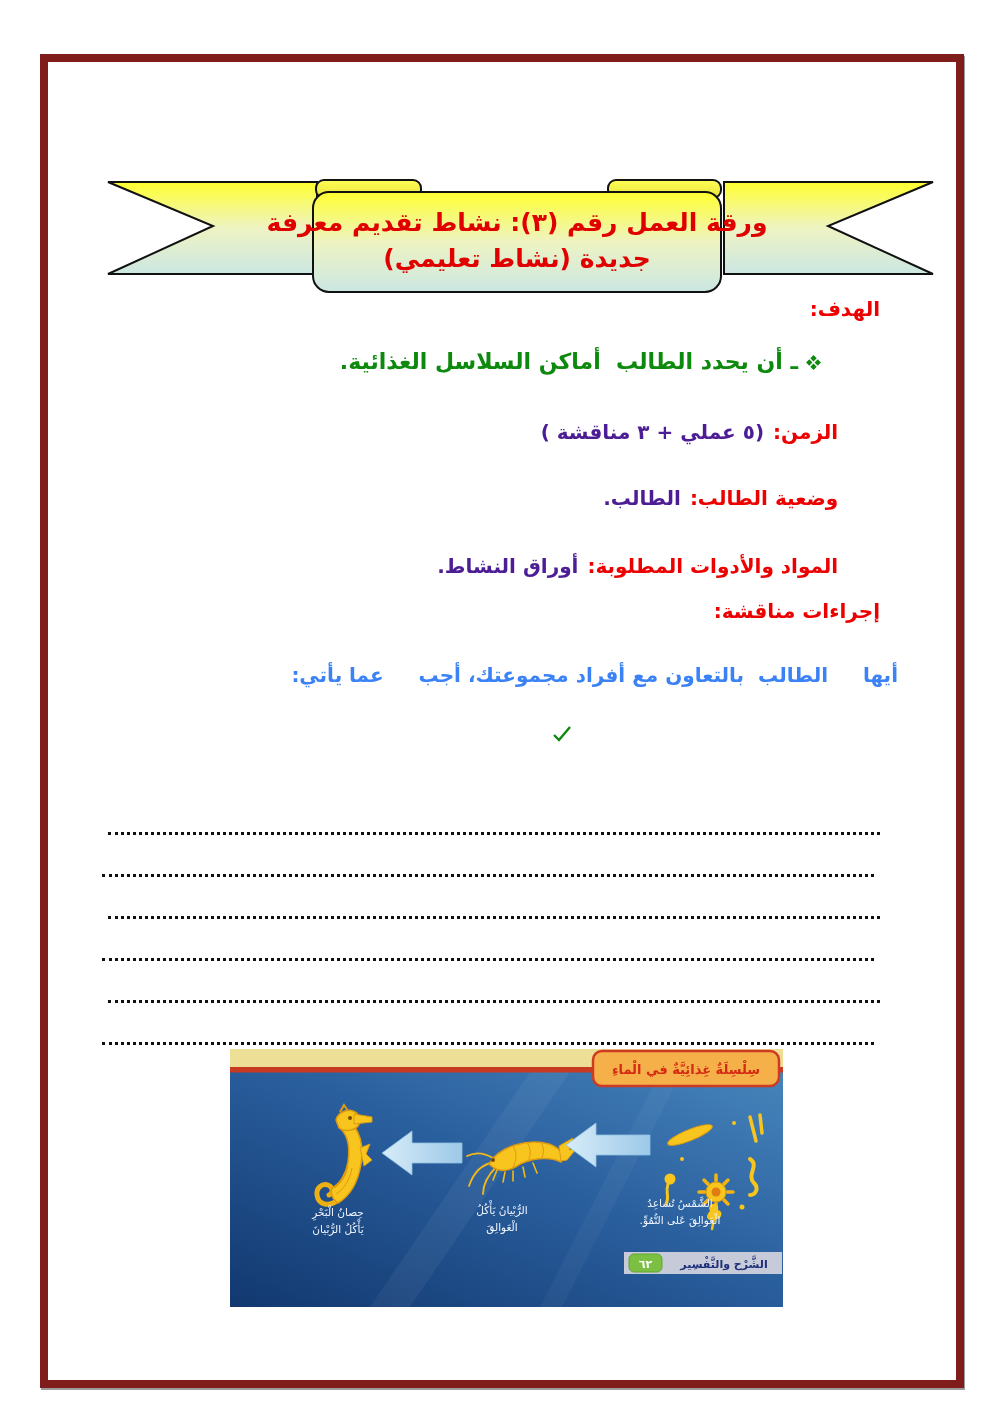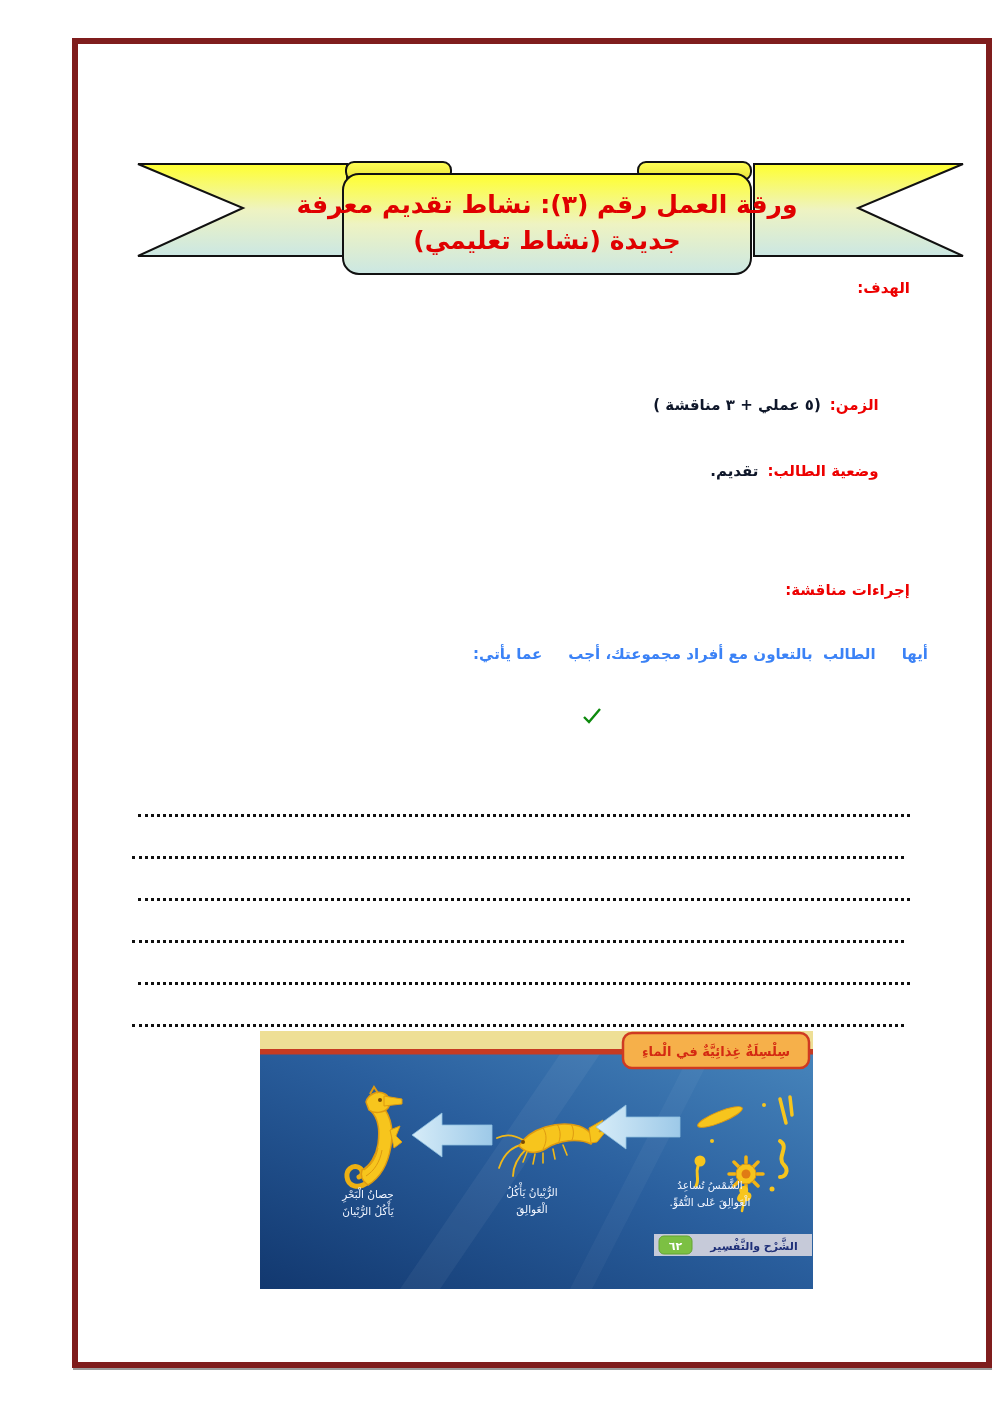--- a/index.html
+++ b/index.html
@@ -1,25 +1,25 @@
 <!DOCTYPE html>
 <html lang="ar" dir="rtl"><head>
 <meta charset="utf-8">
 <style>
   html,body{margin:0;padding:0;background:#ffffff;}
   .page{position:relative;width:992px;height:1403px;background:#fff;
         font-family:"DejaVu Sans",sans-serif;overflow:hidden;}
-  .frame{position:absolute;left:40px;top:38px;width:908px;height:1318px;
-         border:6px solid #7f1d1d;box-shadow:1px 2px 0 #9c9c9c;background:#fff;margin-left:32px;}
+  .frame{position:absolute;left:40px;top:54px;width:908px;height:1318px;
+         border:8px solid #7f1d1d;box-shadow:1px 2px 0 #9c9c9c;background:#fff;}
   .tline{position:absolute;direction:rtl;white-space:pre;font-weight:700;line-height:1.15;}
   .red{color:#ed0000}
   .green{color:#0d8a0d}
   .blue{color:#3b82f6}
-  .black{color:#0f172a}
-  .fs21{font-size:15px}
+  .black{color:#4c1d95}
+  .fs21{font-size:20px}
   .fs22{font-size:22px}
   .bullet-icon{display:inline-block;vertical-align:-2px;margin-left:7px;}
   .check-icon{display:inline-block;vertical-align:-2px;margin-left:6px;}
   .lbl{margin-left:9px;}
   .answers{position:absolute;left:60px;top:731px;width:772px;}
   .answer-line{height:39px;border-bottom:3px dotted #101010;}
   .answer-line:nth-child(even){transform:translateX(-6px);}
   .figure-wrap{position:absolute;left:182px;top:987px;width:553px;height:258px;}
   svg text{font-family:"DejaVu Sans",sans-serif;}
 </style>
@@ -51,29 +51,37 @@
         <rect x="216" y="3" width="105" height="18" rx="8" fill="url(#curlG)" stroke="#111" stroke-width="2"></rect>
         <rect x="508" y="3" width="113" height="18" rx="8" fill="url(#curlG)" stroke="#111" stroke-width="2"></rect>
       </g>
       <rect x="213" y="15" width="408" height="100" rx="16" fill="url(#bannerG)" stroke="#111" stroke-width="2"></rect>
       <text x="417" y="54" text-anchor="middle" font-size="25" font-weight="bold" fill="#e00000" direction="rtl">ورقة العمل رقم (٣): نشاط تقديم معرفة</text>
       <text x="417" y="90" text-anchor="middle" font-size="25" font-weight="bold" fill="#e00000" direction="rtl">جديدة (نشاط تعليمي)</text>
     </svg>
 
     <div class="tline red fs21" style="top:236px;right:76px">الهدف:</div>
 
+    <div class="tline green fs22" style="top:262px;right:88px">
+      <span class="bullet-icon"><svg width="17" height="17" viewBox="0 0 16 16">
+            <path d="M8,1 L11,4 8,7 5,4 Z M12,5 L15,8 12,11 9,8 Z M8,9 L11,12 8,15 5,12 Z M4,5 L7,8 4,11 1,8 Z" fill="#0d8a0d"></path>
+          </svg></span><span>ـ أن يحدد الطالب  أماكن السلاسل الغذائية.</span>
+    </div>
 
     <div class="tline fs21" style="top:336px;right:76px">
       <span class="red lbl">الزمن:</span><span class="black">(٥ عملي + ٣ مناقشة )</span>
     </div>
 
     <div class="tline fs21" style="top:402px;right:76px">
-      <span class="red lbl">وضعية الطالب:</span><span class="black">تقديم.</span>
+      <span class="red lbl">وضعية الطالب:</span><span class="black">الطالب.</span>
     </div>
 
+    <div class="tline fs21" style="top:470px;right:76px">
+      <span class="red lbl">المواد والأدوات المطلوبة:</span><span class="black">أوراق النشاط.</span>
+    </div>
 
     <div class="tline red fs21" style="top:538px;right:76px">إجراءات مناقشة:</div>
 
     <div class="tline blue fs21" style="top:602px;right:58px">أيها     الطالب  بالتعاون مع أفراد مجموعتك، أجب     عما يأتي:</div>
 
     <div class="tline green fs22" style="top:634px;right:338px">
       <span class="check-icon"><svg width="20" height="18" viewBox="0 0 20 18">
             <path d="M2,10 L7,15 L18,2" stroke="#0d8a0d" stroke-width="2.4" fill="none"></path>
           </svg></span>
     </div>

